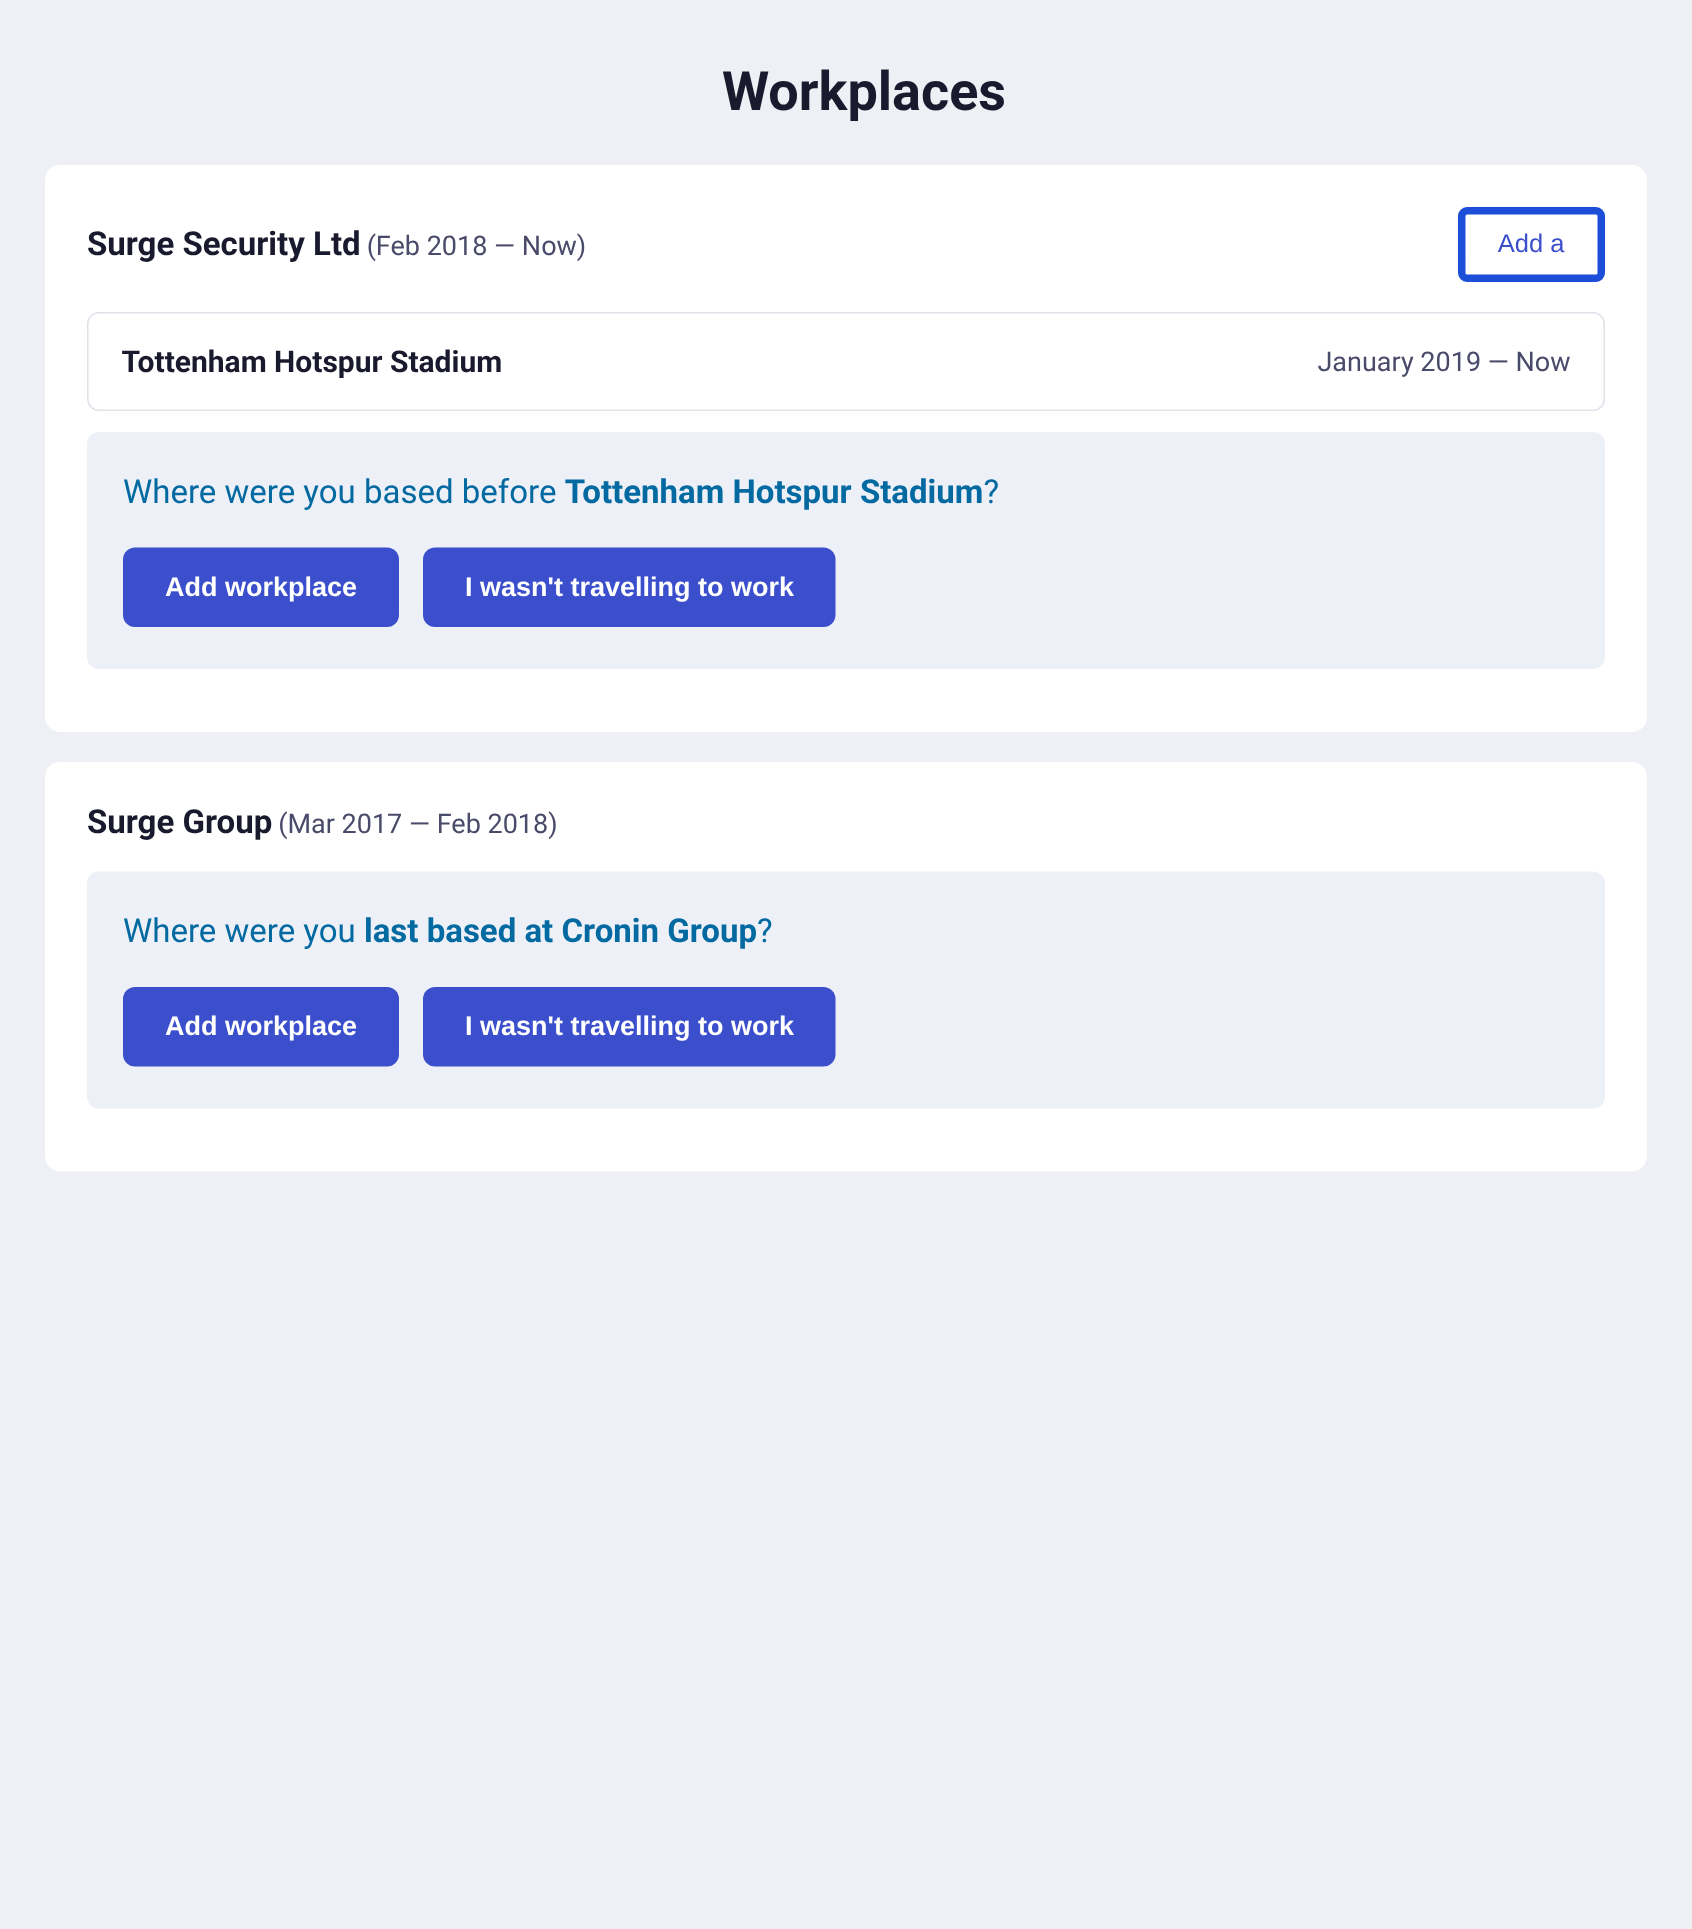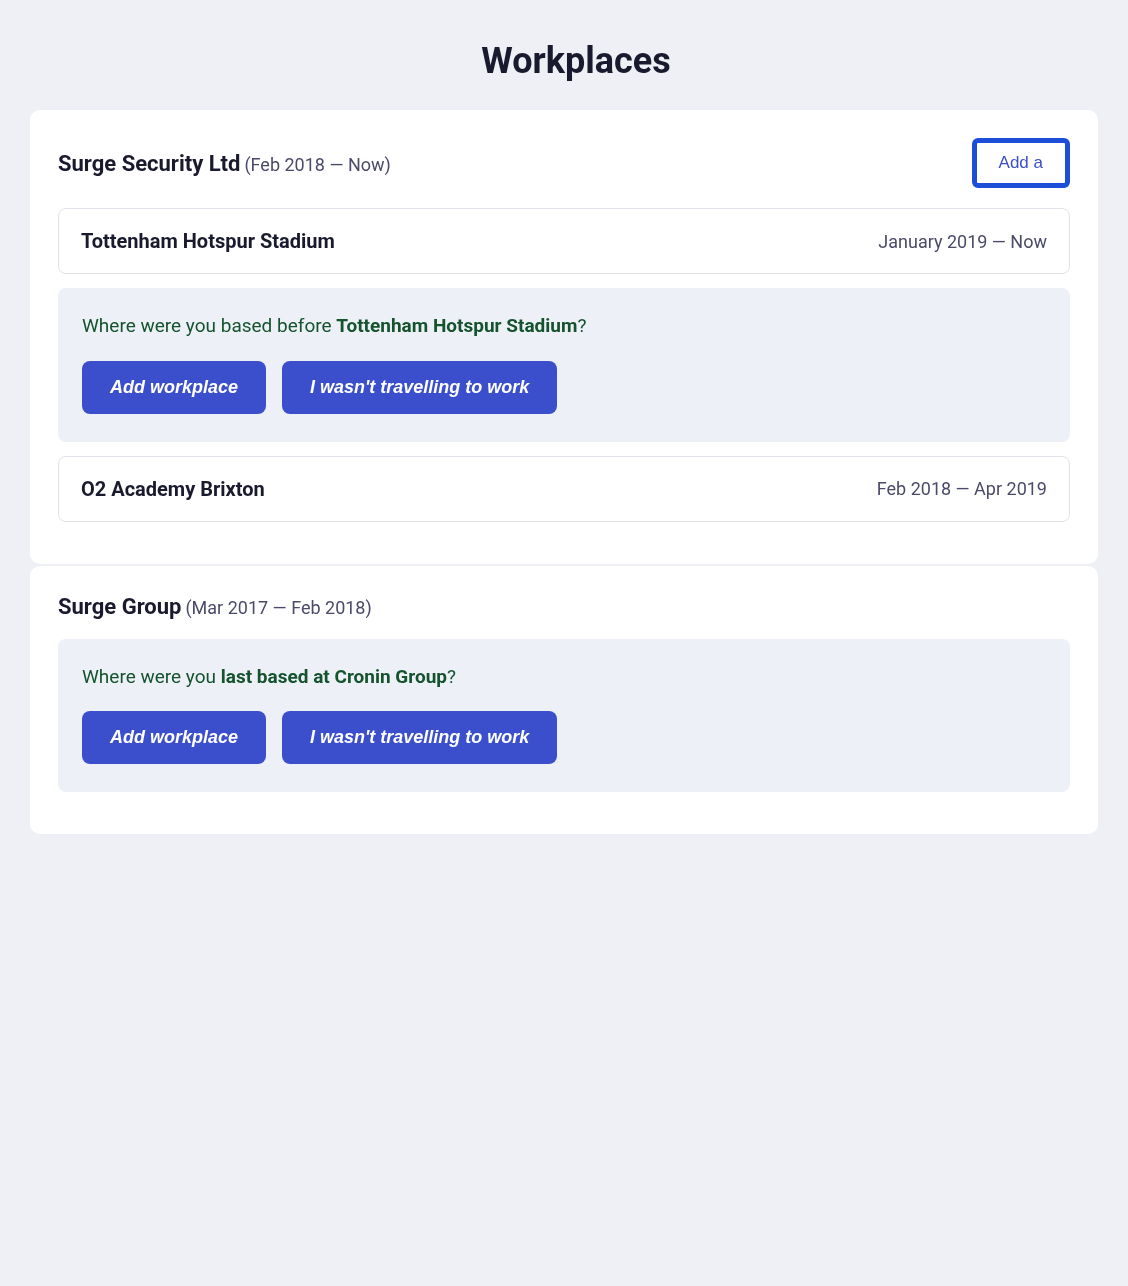--- a/index.html
+++ b/index.html
@@ -21,21 +21,21 @@
       font-weight: 700;
       color: #1a1a2e;
       margin-bottom: 28px;
       margin-left: 24px;
       text-align: center;
     }
 
     .employer-card {
       background: #ffffff;
       border-radius: 10px;
-      margin-bottom: 2px;
+      margin-bottom: 20px;
       padding: 28px 28px 28px 28px;
       overflow: hidden;
     }
 
     .employer-header {
       display: flex;
       align-items: center;
       justify-content: space-between;
       margin-bottom: 20px;
     }
@@ -88,23 +88,23 @@
     }
 
     .question-section {
       background: #eef0f8;
       border-radius: 8px;
       padding: 24px 24px 28px 24px;
       margin-bottom: 14px;
     }
 
     .question-text {
-      font-size: 19px;
+      font-size: 22px;
       font-weight: 400;
-      color: #14532d;
+      color: #0369a1;
       margin-bottom: 20px;
       line-height: 1.5;
     }
 
     .question-text strong {
       font-weight: 700;
     }
 
     .button-group {
       display: flex;
@@ -114,21 +114,20 @@
 
     .btn-primary {
       background: #3b4fcc;
       color: white;
       border: none;
       border-radius: 8px;
       padding: 16px 28px;
       font-size: 18px;
       font-weight: 600;
       cursor: pointer;
-      font-style: italic;
     }
   </style>
 </head>
 <body>
 
 <h1 class="page-title">Workplaces</h1>
 
 <div class="employer-card">
   <div class="employer-header">
     <div>
@@ -146,24 +145,20 @@
   <div class="question-section">
     <div class="question-text">
       <span>Where were you based before </span><strong>Tottenham Hotspur Stadium</strong><span>?</span>
     </div>
     <div class="button-group">
       <button class="btn-primary">Add workplace</button>
       <button class="btn-primary">I wasn't travelling to work</button>
     </div>
   </div>
 
-  <div class="workplace-row">
-    <span class="workplace-name">O2 Academy Brixton</span>
-    <span class="workplace-dates">Feb 2018 — Apr 2019</span>
-  </div>
 </div>
 
 <div class="employer-card">
   <div class="employer-header">
     <div>
       <span class="employer-name">Surge Group</span>
       <span class="employer-dates">(Mar 2017 — Feb 2018)</span>
     </div>
   </div>
 

